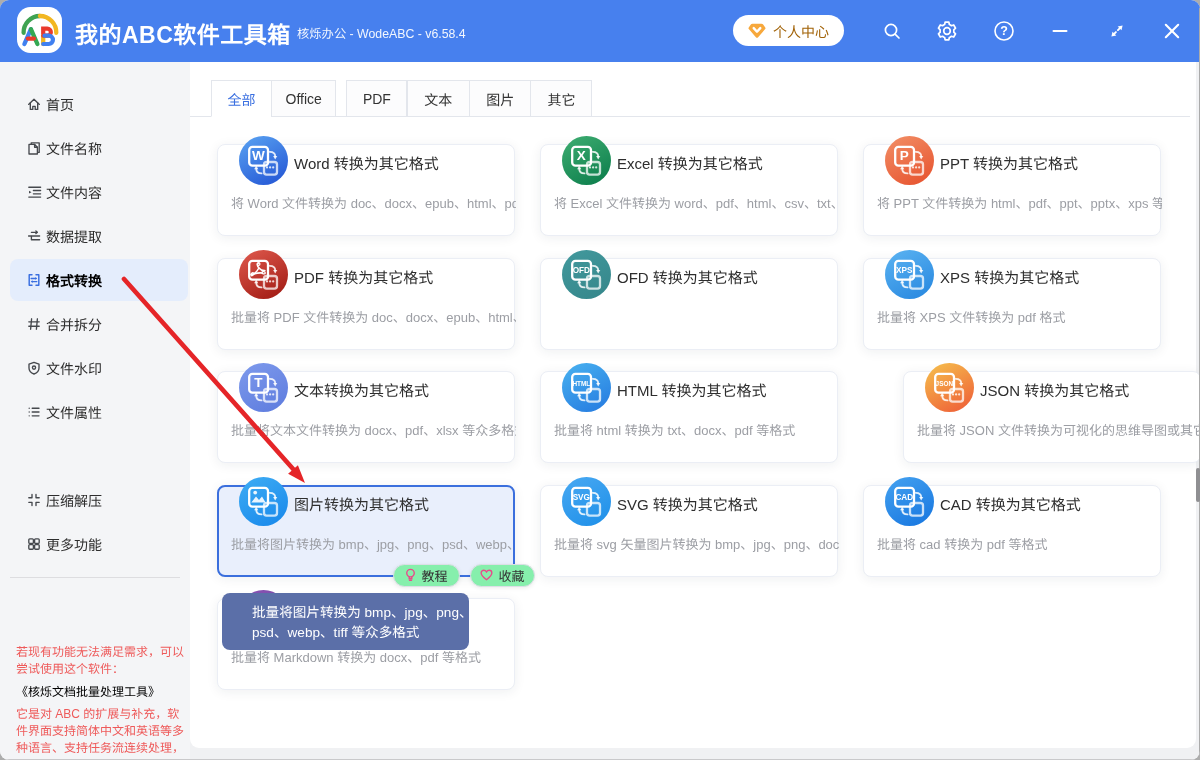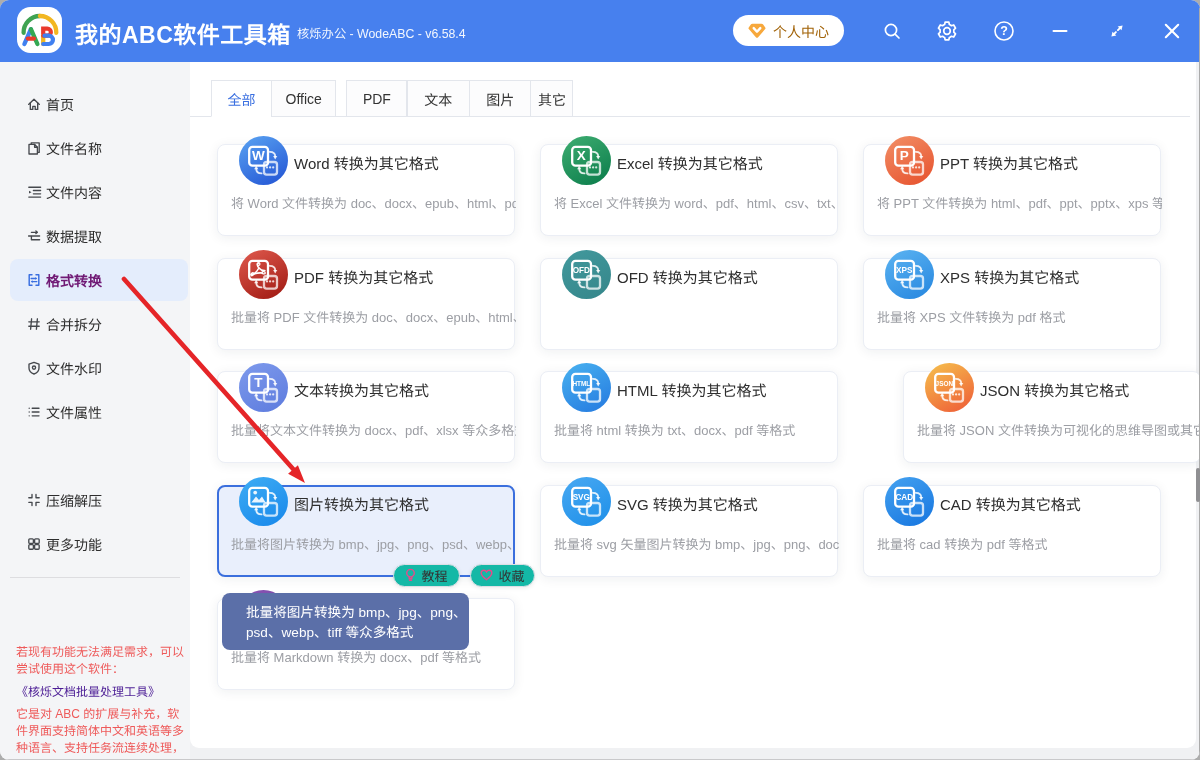--- a/index.html
+++ b/index.html
@@ -16,48 +16,48 @@
   #pill { position:absolute; left:733px; top:15px; width:111px; height:31px; background:#fff;
           border-radius:16px; display:flex; align-items:center; justify-content:center; gap:7px; }
   #pill span { font-size:14px; color:#a16207; }
   .tbico { position:absolute; top:0; height:62px; display:flex; align-items:center; justify-content:center; width:40px; }
   #sidebar { position:absolute; left:0; top:62px; width:190px; height:698px; background:#f4f5f7; }
   .mi { position:absolute; left:10px; width:178px; height:42px; border-radius:8px;
         display:flex; align-items:center; }
   .mi svg { margin-left:16px; flex:none; }
   .mi span { margin-left:4px; font-size:14px; color:#2d2d2d; }
   .mi.sel { background:#e4edfc; }
-  .mi.sel span { color:#701a75; font-weight:bold;text-align:center; }
+  .mi.sel span { color:#000000; font-weight:bold;text-align:center; }
   #sep { position:absolute; left:10px; top:515px; width:170px; height:1px; background:#dddde0; }
   #note { position:absolute; left:16px; top:537.5px; width:174px; font-size:12px;
           line-height:17px; color:#ee5a5a;margin-top:44px; }
-  #note .lnk { display:block; color:#4c1d95; margin:6px 0 5px; }
+  #note .lnk { display:block; color:#000000; margin:6px 0 5px; }
   #content { position:absolute; left:190px; top:62px; width:1006px; height:686px;
              background:#fff; border-radius:0 0 9px 9px; }
   #tabline { position:absolute; left:0px; top:54px; width:1000px; height:1px; background:#e3e6ec; }
   .tab { position:absolute; top:18px; height:37px; border:1px solid #e3e6ec; background:#fcfcfd;
          display:flex; align-items:center; justify-content:center; font-size:14px; color:#333; z-index:2; }
   .tab.act { background:#fff; border-bottom-color:#fff; color:#3a6fe0; }
   .card { position:absolute; width:298px; height:92px; background:#fff; border:1px solid #ebeef5;
           border-radius:8px; box-shadow:0 2px 12px rgba(31,45,61,.07); }
   .card .ic { position:absolute; left:21px; top:-9px; }
   .card .tt { position:absolute; left:76px; top:7px; font-size:15px; font-weight:normal; color:#2e2e2e; white-space:nowrap; }
   .card .ds { position:absolute; left:13px; top:48px; width:285px; font-size:13px; color:#9c9ea4;
               white-space:nowrap; overflow:hidden; }
   .card.sel { background:#e9effc; border:2px solid #3b6fdd; }
   .mdtt { width:166px; overflow:hidden; }
   .card.sel .ic { left:20px; top:-10px; }
   .card.sel .ds { left:12px; top:47px; }
   .card.sel .tt { left:75px; top:6px; }
-  .bpill { position:absolute; height:23px; background:#14b8a6; border:1px solid #dcdfe6; border-radius:12px;
+  .bpill { position:absolute; height:23px; background:#86efac; border:1px solid #dcdfe6; border-radius:12px;
            display:flex; align-items:center; justify-content:center; gap:5px; font-size:13px; color:#333;
            box-shadow:0 1px 4px rgba(0,0,0,.08); z-index:30; }
   #tip { position:absolute; left:32px; top:531px; width:247px; height:57px; background:#5b6fa8;
          border-radius:8px; z-index:40; color:#fff; font-size:13.6px; line-height:19.5px;
-         padding:10px 0 0 24px; white-space:nowrap; overflow:hidden; }
+         padding:10px 0 0 30px; white-space:nowrap; overflow:hidden; }
   #tip:before { content:""; position:absolute; left:15px; top:-8px; width:0; height:0;
                 border-left:8px solid transparent; border-right:8px solid transparent;
                 border-bottom:8px solid #5b6fa8; }
   #arrowsvg { position:absolute; left:100px; top:260px; z-index:60; }
 </style>
 </head>
 <body>
 <div id="win">
   <div id="titlebar">
     <div id="logo"><svg width="45" height="46" viewBox="0 0 45 46">
@@ -235,21 +235,21 @@
       </div>
     <div id="sep"></div>
     <div id="note">若现有功能无法满足需求，可以<br>尝试使用这个软件：<span class="lnk">《核烁文档批量处理工具》</span>它是对 ABC 的扩展与补充，软<br>件界面支持简体中文和英语等多<br>种语言、支持任务流连续处理，<br>并且会经常更新！</div>
   </div>
   <div id="content">
     <div class="tab act" style="left:20.6px;width:61.6px">全部</div>
 <div class="tab" style="left:81.2px;width:65px">Office</div>
 <div class="tab" style="left:156.3px;width:61.2px">PDF</div>
 <div class="tab" style="left:216.5px;width:63.6px">文本</div>
 <div class="tab" style="left:279.1px;width:62.3px">图片</div>
-<div class="tab" style="left:340.4px;width:43px">其它</div>
+<div class="tab" style="left:340.4px;width:62px">其它</div>
     <div id="tabline"></div>
     <div class="card" style="left:27px;top:82px">
         <svg class="ic" width="49" height="49" viewBox="0 0 49 49">
 <defs>
             <linearGradient id="g0" x1="0" y1="0" x2="0.55" y2="1">
 <stop offset="0" stop-color="#5ba4f2"></stop>
               <stop offset="1" stop-color="#2a5fd8"></stop>
             </linearGradient>
           </defs>
 <circle cx="24.5" cy="24.5" r="24.5" fill="url(#g0)"></circle>

